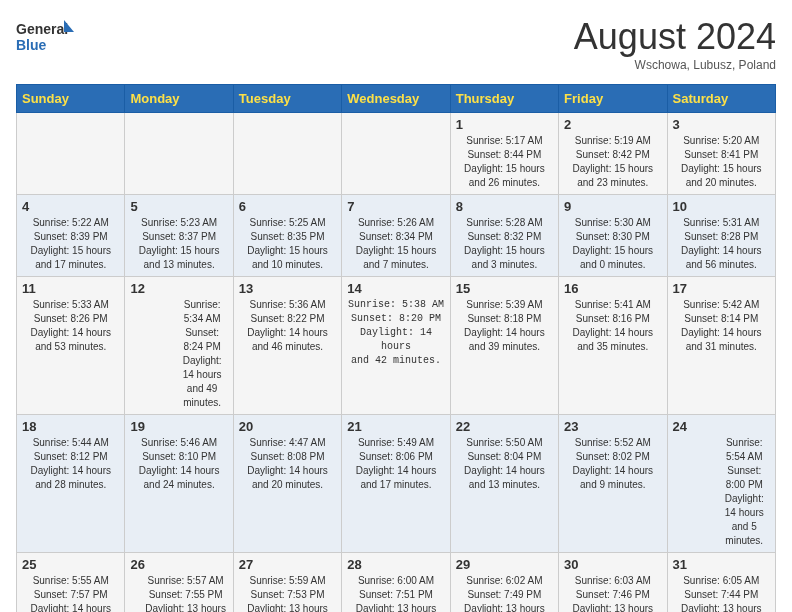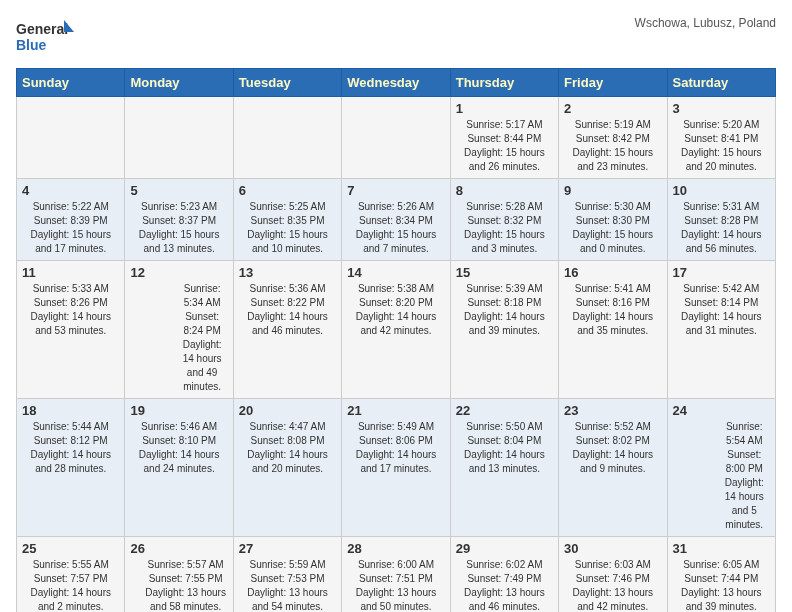--- a/index.html
+++ b/index.html
@@ -33,21 +33,21 @@
       font-size: 12px;
       color: #555;
     }
     table {
       width: 100%;
       border-collapse: collapse;
       font-size: 11px;
     }
     thead tr th {
       background-color: #2a6db5;
-      color: #fef9c3;
+      color: #fde047;
       text-align: left;
       padding: 6px 5px;
       font-size: 13px;
       font-weight: bold;
       border: 1px solid #1a5da5;
     }
     tbody tr td {
       border: 1px solid #ccc;
       vertical-align: top;
       padding: 4px 5px;
@@ -82,20 +82,21 @@
 
 <div class="header">
   <div class="logo">
       <svg width="60" height="40" viewBox="0 0 60 40">
         <text x="0" y="18" font-size="14" font-weight="bold" fill="#333" font-family="Arial">General</text>
         <text x="0" y="34" font-size="14" font-weight="bold" fill="#2a6db5" font-family="Arial">Blue</text>
         <polygon points="48,4 58,16 48,16" fill="#2a6db5"></polygon>
       </svg>
     </div>
   <div class="title-block">
+    <div class="month-year">August 2024</div>
     <div class="location">Wschowa, Lubusz, Poland</div>
   </div>
 </div>
 
 <table>
   <thead>
     <tr>
     <th>Sunday</th>
         <th>Monday</th>
         <th>Tuesday</th>
@@ -201,21 +202,21 @@
         </td>
         <td>
           <div class="day-number">13</div>
           <div class="day-info" style="white-space: pre-line;">Sunrise: 5:36 AM
 Sunset: 8:22 PM
 Daylight: 14 hours
 and 46 minutes.</div>
         </td>
         <td>
           <div class="day-number">14</div>
-          <div class="day-info" style="white-space: pre-line;">Sunrise: 5:38 AM
+          <div class="day-info" style="white-space: pre-line; font-family: Liberation Mono, monospace;">Sunrise: 5:38 AM
 Sunset: 8:20 PM
 Daylight: 14 hours
 and 42 minutes.</div>
         </td>
         <td>
           <div class="day-number">15</div>
           <div class="day-info" style="white-space: pre-line;">Sunrise: 5:39 AM
 Sunset: 8:18 PM
 Daylight: 14 hours
 and 39 minutes.</div>

